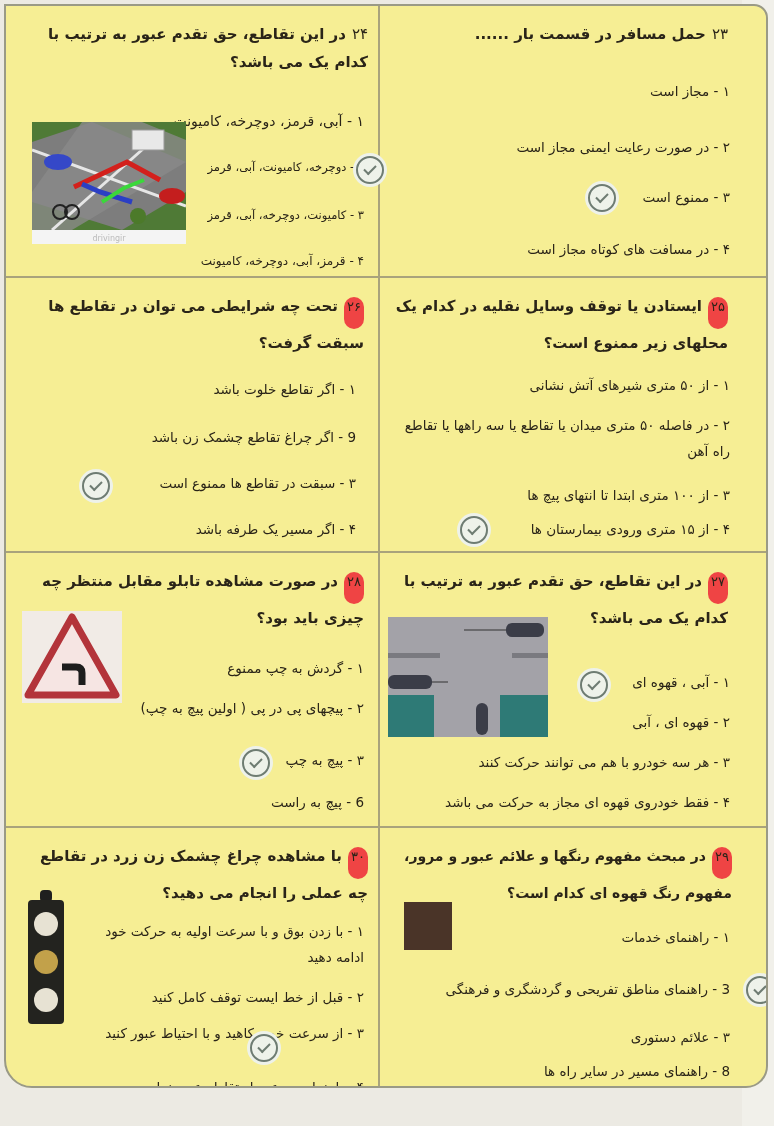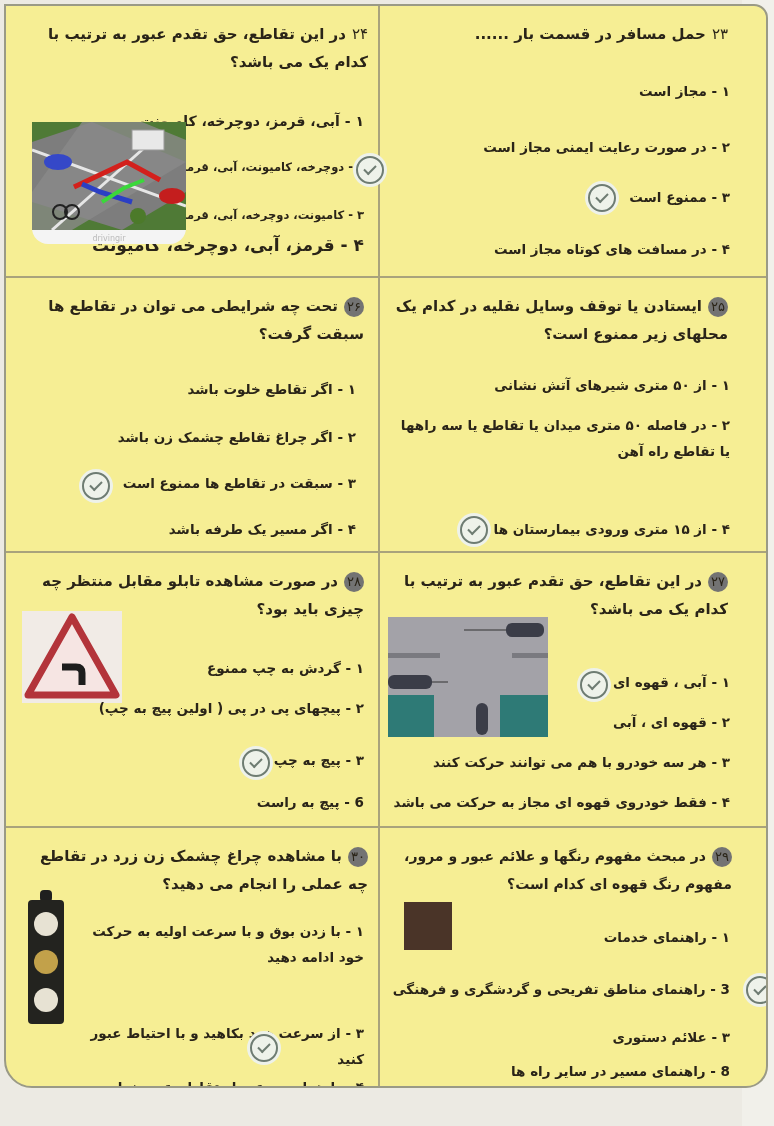--- a/index.html
+++ b/index.html
@@ -22,36 +22,36 @@
   }
   .vline { position:absolute; left:372px; top:0; width:2px; height:1080px; background:#a9a37c; }
   .hline { position:absolute; left:0; width:760px; height:2px; background:#a9a37c; }
   .cell {
     position:absolute; direction:rtl; text-align:right;
     color:#2a2418; box-sizing:border-box;
   }
   .q-title { font-weight:bold; font-size:15px; line-height:28px; }
   .q-num { font-weight:normal; margin-left:6px; }
   .q-num.badge {
-    display:inline-block; min-width:20px; height:20px; line-height:20px;
-    background:#737373; border-radius:10px; text-align:center; font-size:13px;
-  }
-  .opt { font-size:13.5px; font-weight:bold; position:absolute; right:14px; line-height:22px; white-space:nowrap; }
+    display:inline-block; min-width:20px; height:32px; line-height:20px;
+    background:#ef4444; border-radius:10px; text-align:center; font-size:13px;
+  }
+  .opt { font-size:13.5px; font-weight:normal; position:absolute; right:14px; line-height:22px; white-space:nowrap; }
   .opt.wrap { white-space:normal; }
   .check {
     display:inline-block; width:24px; height:24px; border-radius:50%;
     border:2px solid #6e7c72; background:#eef2ea; position:absolute;
     box-shadow:0 0 0 3px #eef2ea;
   }
   .check::after {
     content:""; position:absolute; left:6px; top:7px; width:10px; height:5px;
     border-left:2px solid #6e7c72; border-bottom:2px solid #6e7c72;
     transform:rotate(-45deg);
   }
-  .img { position:absolute;border-radius:16px; }
+  .img { position:absolute; }
 </style>
 </head>
 <body>
 
 <div class="right-margin"></div>
 
 <div class="page">
   <div class="vline"></div>
   <div class="hline" style="top:270px"></div>
   <div class="hline" style="top:545px"></div>
@@ -69,21 +69,21 @@
   </div>
 
   <div class="cell" style="left:0;top:0;width:372px;height:270px">
     <div class="q-title" style="position:absolute;right:10px;top:14px;width:340px">
       <span class="q-num">۲۴</span><span>در این تقاطع، حق تقدم عبور به ترتیب با کدام یک می باشد؟</span>
     </div>
     <div class="opt" style="top:104px;font-size:14px">۱ - آبی، قرمز، دوچرخه، کامیونت</div>
     <div class="opt" style="top:150px;font-size:11.5px">۲ - دوچرخه، کامیونت، آبی، قرمز</div>
     <span class="check" style="right:-6px;top:150px"></span>
     <div class="opt" style="top:198px;font-size:11.5px">۳ - کامیونت، دوچرخه، آبی، قرمز</div>
-    <div class="opt" style="top:228px;font-size:17px">۴ - قرمز، آبی، دوچرخه، کامیونت</div>
+    <div class="opt" style="top:244px;font-size:12px">۴ - قرمز، آبی، دوچرخه، کامیونت</div>
     <div class="img" style="left:26px;top:116px;width:154px;height:122px;background:#f4f4f4">
       <svg width="154" height="108" viewBox="0 0 154 108">
         <rect width="154" height="108" fill="#4f7a36"></rect>
         <polygon points="0,20 60,0 154,40 154,70 90,108 0,80" fill="#7d7d7d"></polygon>
         <polygon points="50,0 110,0 154,18 154,40 40,108 0,108 0,70" fill="#8a8a8a" opacity="0.8"></polygon>
         <line x1="0" y1="28" x2="154" y2="84" stroke="#e6e6e6" stroke-width="3"></line>
         <line x1="20" y1="108" x2="130" y2="10" stroke="#e6e6e6" stroke-width="3"></line>
         <polyline points="42,65 95,40 128,58" fill="none" stroke="#d3201c" stroke-width="5"></polyline>
         <polyline points="50,62 68,70 100,80" fill="none" stroke="#2b3fc4" stroke-width="5"></polyline>
         <polyline points="70,80 92,66 112,58" fill="none" stroke="#3bd83b" stroke-width="4"></polyline>
@@ -97,30 +97,31 @@
       <div style="height:14px;font-size:8px;color:#bbb;text-align:center;direction:ltr">drivingir</div>
     </div>
   </div>
 
   <div class="cell" style="left:374px;top:272px;width:364px;height:273px">
     <div class="q-title" style="position:absolute;right:16px;top:14px;width:340px">
       <span class="q-num badge">۲۵</span><span>ایستادن یا توقف وسایل نقلیه در کدام یک محلهای زیر ممنوع است؟</span>
     </div>
     <div class="opt" style="top:96px">۱ - از ۵۰ متری شیرهای آتش نشانی</div>
     <div class="opt wrap" style="top:134px;width:334px;line-height:26px">۲ - در فاصله ۵۰ متری میدان یا تقاطع یا سه راهها یا تقاطع راه آهن</div>
+    <div class="opt" style="top:206px">۳ - از ۱۰۰ متری ابتدا تا انتهای پیچ ها</div>
     <div class="opt" style="top:240px">۴ - از ۱۵ متری ورودی بیمارستان ها</div>
     <span class="check" style="right:256px;top:238px"></span>
   </div>
 
   <div class="cell" style="left:0;top:272px;width:372px;height:273px">
     <div class="q-title" style="position:absolute;right:14px;top:14px;width:340px">
       <span class="q-num badge">۲۶</span><span>تحت چه شرایطی می توان در تقاطع ها سبقت گرفت؟</span>
     </div>
     <div class="opt" style="top:100px;right:22px">۱ - اگر تقاطع خلوت باشد</div>
-    <div class="opt" style="top:148px;right:22px">۲ - اگر چراغ تقاطع چشمک زن باشد</div>
+    <div class="opt" style="top:148px;right:22px">9 - اگر چراغ تقاطع چشمک زن باشد</div>
     <div class="opt" style="top:194px;right:22px">۳ - سبقت در تقاطع ها ممنوع است</div>
     <span class="check" style="right:268px;top:194px"></span>
     <div class="opt" style="top:240px;right:22px">۴ - اگر مسیر یک طرفه باشد</div>
   </div>
 
   <div class="cell" style="left:374px;top:547px;width:364px;height:273px">
     <div class="q-title" style="position:absolute;right:16px;top:14px;width:340px">
       <span class="q-num badge">۲۷</span><span>در این تقاطع، حق تقدم عبور به ترتیب با کدام یک می باشد؟</span>
     </div>
     <div class="img" style="left:8px;top:64px;width:160px;height:120px;background:#9c9ca3">
@@ -183,17 +184,18 @@
     <div class="img" style="left:20px;top:62px;width:40px;height:140px">
       <svg width="40" height="140" viewBox="0 0 40 140">
         <rect x="14" y="0" width="12" height="12" rx="4" fill="#1f1f1f"></rect>
         <rect x="2" y="10" width="36" height="124" rx="4" fill="#23231f"></rect>
         <circle cx="20" cy="34" r="12" fill="#e7e2d3"></circle>
         <circle cx="20" cy="72" r="12" fill="#c2a14a"></circle>
         <circle cx="20" cy="110" r="12" fill="#e7e2d3"></circle>
       </svg>
     </div>
     <div class="opt wrap" style="top:90px;width:280px;line-height:26px">۱ - با زدن بوق و با سرعت اولیه به حرکت خود ادامه دهید</div>
+    <div class="opt" style="top:158px">۲ - قبل از خط ایست توقف کامل کنید</div>
     <div class="opt wrap" style="top:192px;width:280px;line-height:26px">۳ - از سرعت خود بکاهید و با احتیاط عبور کنید</div>
     <span class="check" style="right:100px;top:206px"></span>
     <div class="opt" style="top:248px">۴ - با همان سرعت از تقاطع عبور نمایید</div>
   </div>
 </div>
 
 </body></html>

